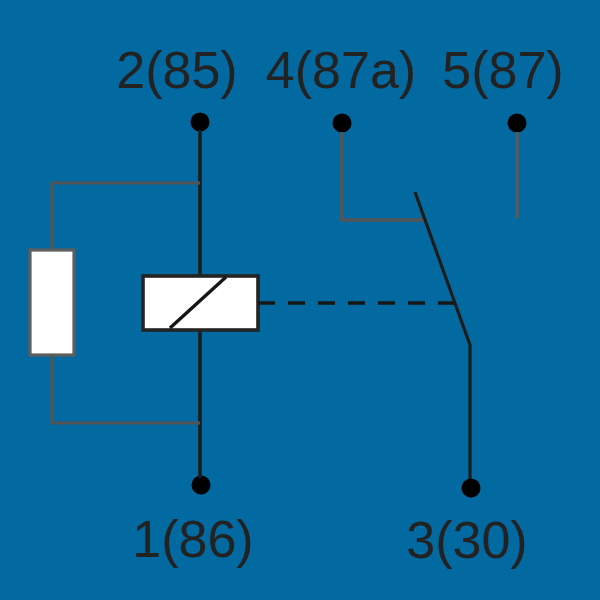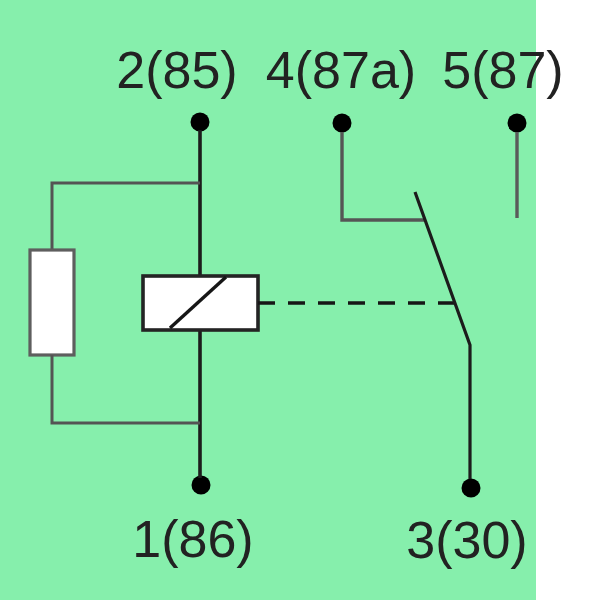--- a/index.html
+++ b/index.html
@@ -5,23 +5,23 @@
   html, body {
     margin: 0;
     padding: 0;
     width: 600px;
     height: 600px;
     background: #ffffff;
     overflow: hidden;
   }
   .canvas {
     position: relative;
-    width: 536px;
+    width: 600px;
     height: 600px;
-    background: #86efac;
+    background: #0369a1;
   }
   svg {
     display: block;
   }
   .pin-label {
     font-family: "Liberation Sans", sans-serif;
     font-size: 52px;
     font-weight: 400;
     letter-spacing: 0px;
     fill: #222222;

